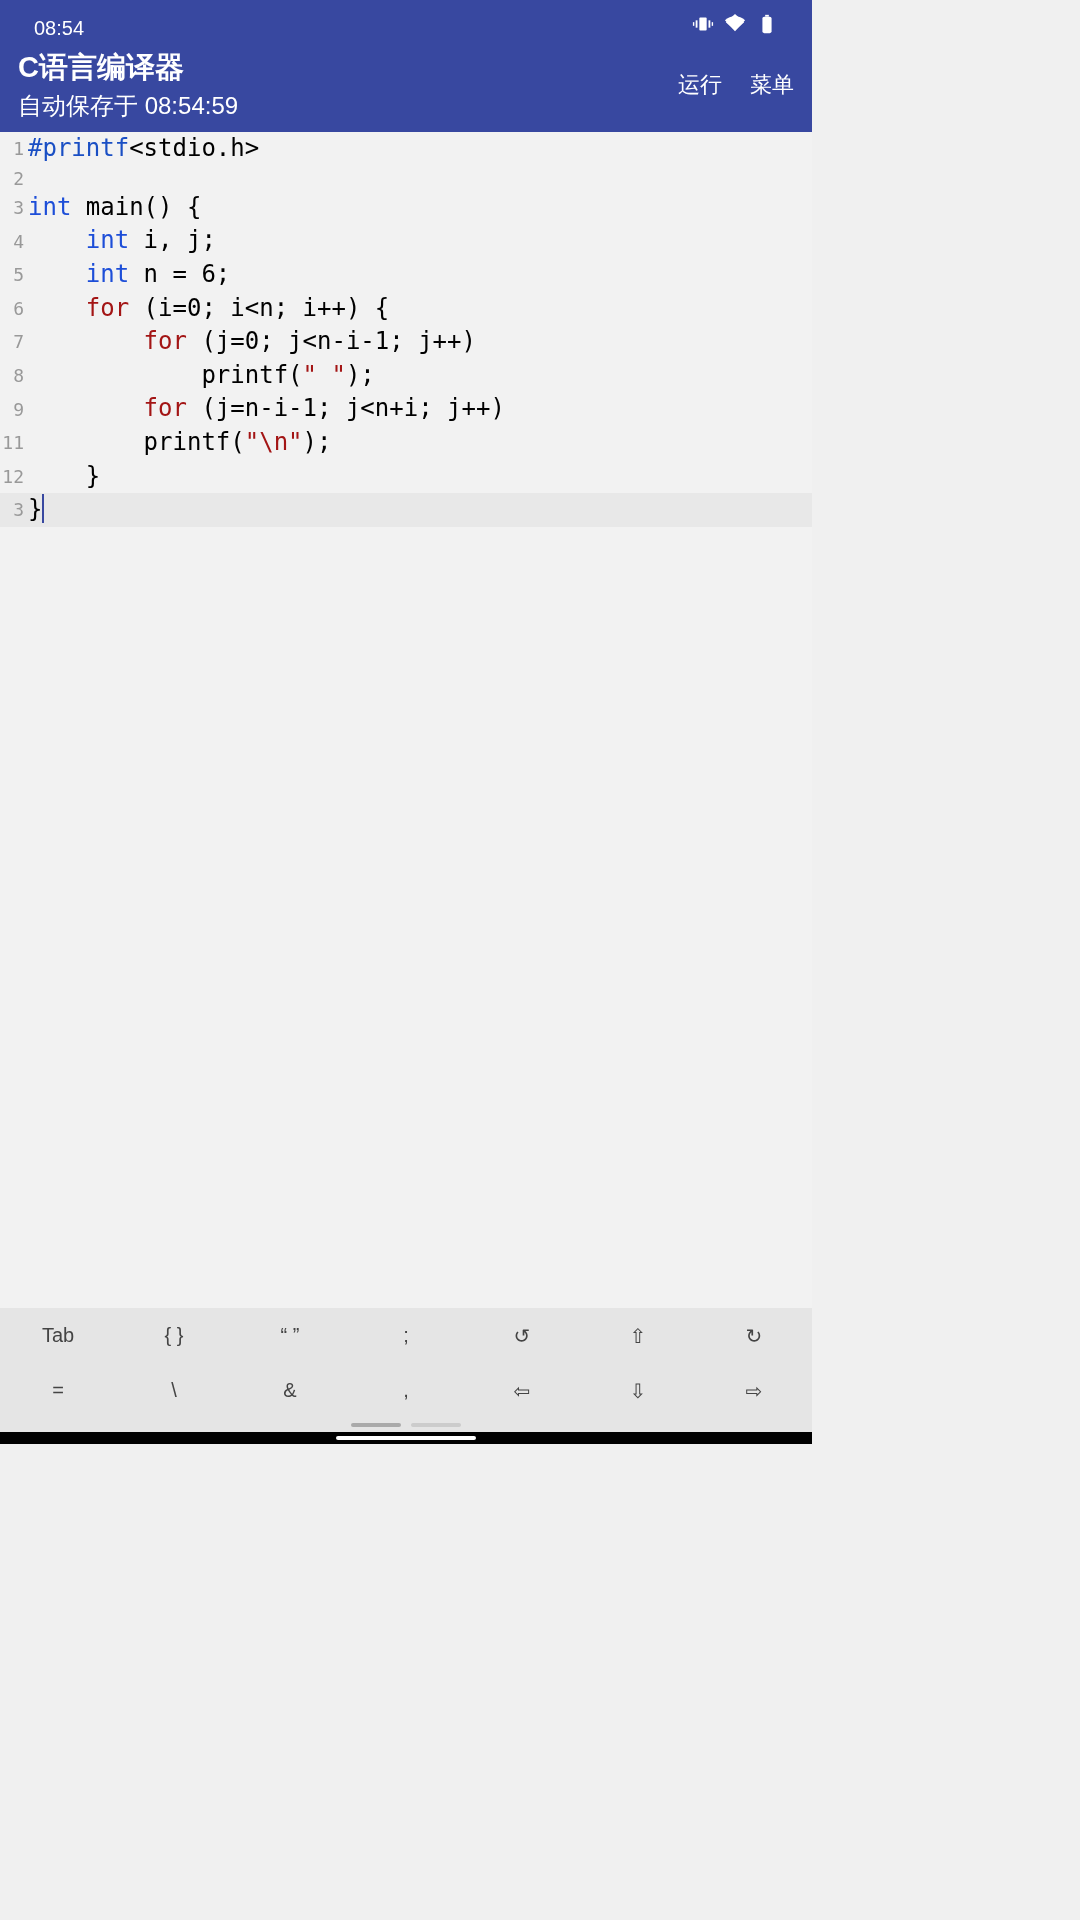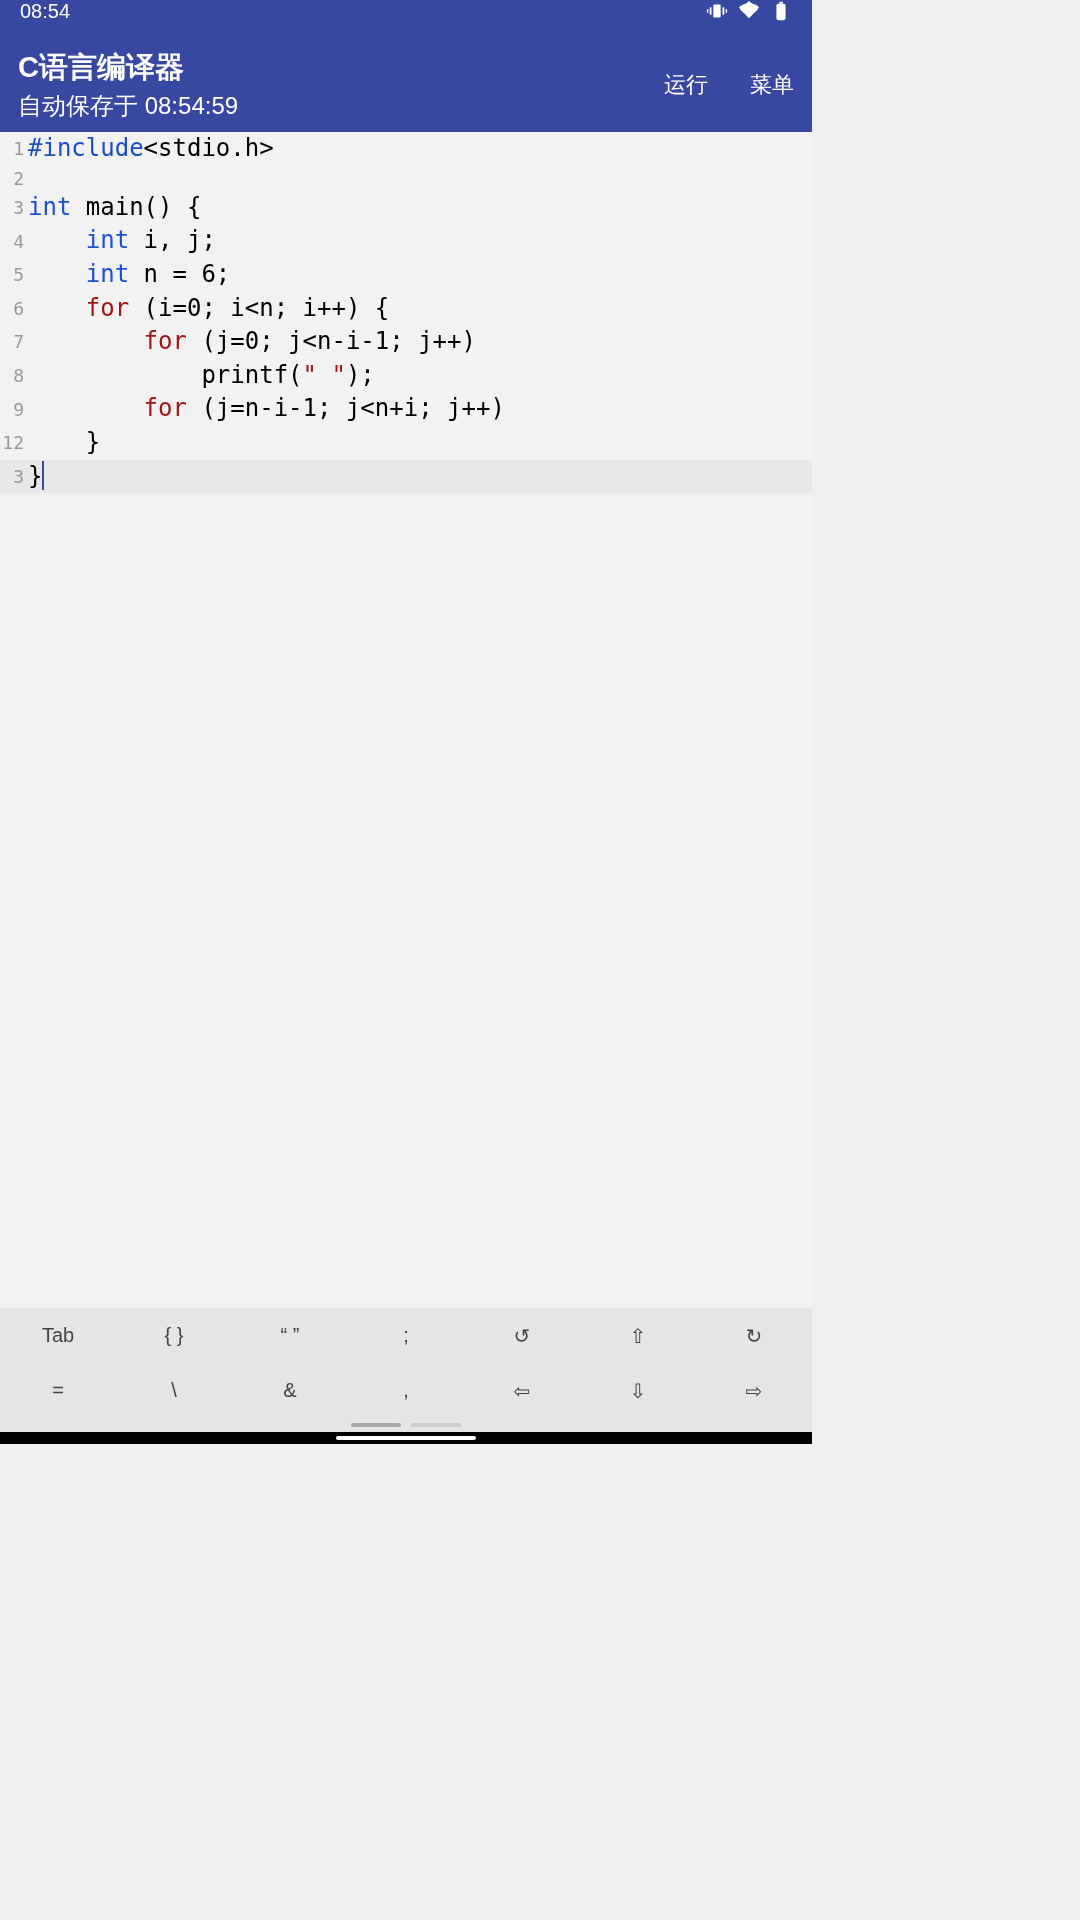--- a/index.html
+++ b/index.html
@@ -10,39 +10,39 @@
       display: flex;
       flex-direction: column;
       background: #f0f0f0;
       overflow: hidden;
     }
     .status-bar {
       background: #3848a0;
       color: white;
       height: 40px;
       display: flex;
-      align-items: flex-start;
+      align-items: flex-end;
       justify-content: space-between;
-      padding: 0 20px;
+      padding: 0 34px;
       font-size: 20px;
       font-weight: 500;
     }
     .status-icons { display: flex; gap: 10px; align-items: center; }
     .app-bar {
       background: #3848a0;
       color: white;
       padding: 8px 18px 10px 18px;
       display: flex;
       justify-content: space-between;
       align-items: center;
     }
     .app-bar-left { display: flex; flex-direction: column; gap: 2px; }
     .app-title { font-size: 29px; font-weight: bold; }
     .app-subtitle { font-size: 24px; }
-    .app-bar-right { display: flex; gap: 42px; }
+    .app-bar-right { display: flex; gap: 28px; }
     .app-bar-btn { font-size: 22px; color: white; }
     .editor {
       flex: 1;
       background: #f2f2f2;
       font-family: 'Menlo', 'Consolas', monospace;
       font-size: 24px;
       overflow: auto;
     }
     .line { display: flex; line-height: 1.4; }
     .gutter {
@@ -141,21 +141,21 @@
   </div>
   <div class="app-bar-right">
     <span class="app-bar-btn">运行</span>
     <span class="app-bar-btn">菜单</span>
   </div>
 </div>
 
 <div class="editor" id="editor">
     <div class="line">
       <div class="gutter">1</div>
-      <div class="code"><span class="kw-pp">#include</span><span>&lt;stdio.h&gt;</span></div>
+      <div class="code"><span class="kw-pp">#printf</span><span>&lt;stdio.h&gt;</span></div>
     </div>
     <div class="line">
       <div class="gutter">2</div>
       <div class="code"></div>
     </div>
     <div class="line">
       <div class="gutter">3</div>
       <div class="code"><span class="kw-type">int</span><span> main() {</span></div>
     </div>
     <div class="line">
@@ -174,20 +174,24 @@
       <div class="gutter">7</div>
       <div class="code"><span>        </span><span class="kw-ctrl">for</span><span> (j=0; j&lt;n-i-1; j++)</span></div>
     </div>
     <div class="line">
       <div class="gutter">8</div>
       <div class="code"><span>            printf(</span><span class="kw-str">" "</span><span>);</span></div>
     </div>
     <div class="line">
       <div class="gutter">9</div>
       <div class="code"><span>        </span><span class="kw-ctrl">for</span><span> (j=n-i-1; j&lt;n+i; j++)</span></div>
+    </div>
+    <div class="line">
+      <div class="gutter">11</div>
+      <div class="code"><span>        printf(</span><span class="kw-str">"\n"</span><span>);</span></div>
     </div>
     <div class="line">
       <div class="gutter">12</div>
       <div class="code"><span>    }</span></div>
     </div>
     <div class="line active">
       <div class="gutter">3</div>
       <div class="code"><span>}</span><span class="cursor"></span></div>
     </div>
   </div>

